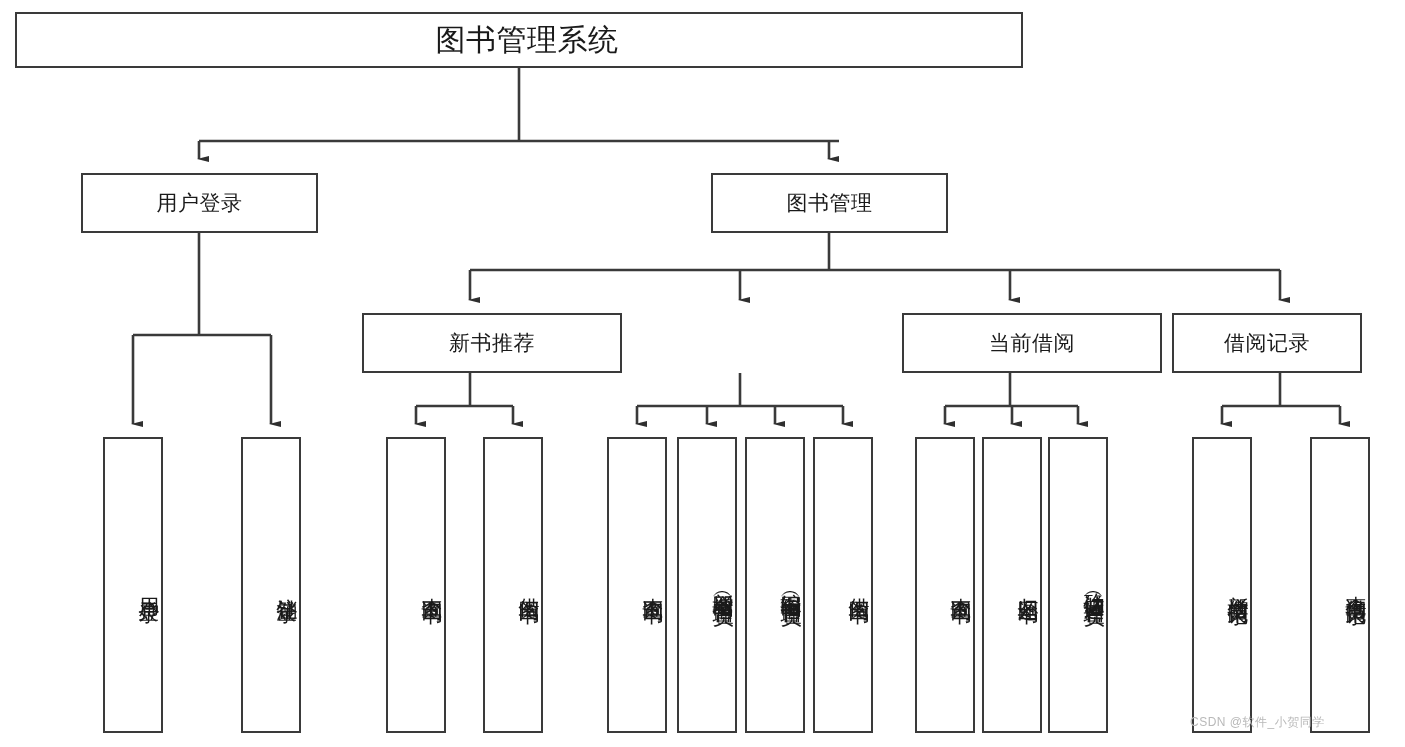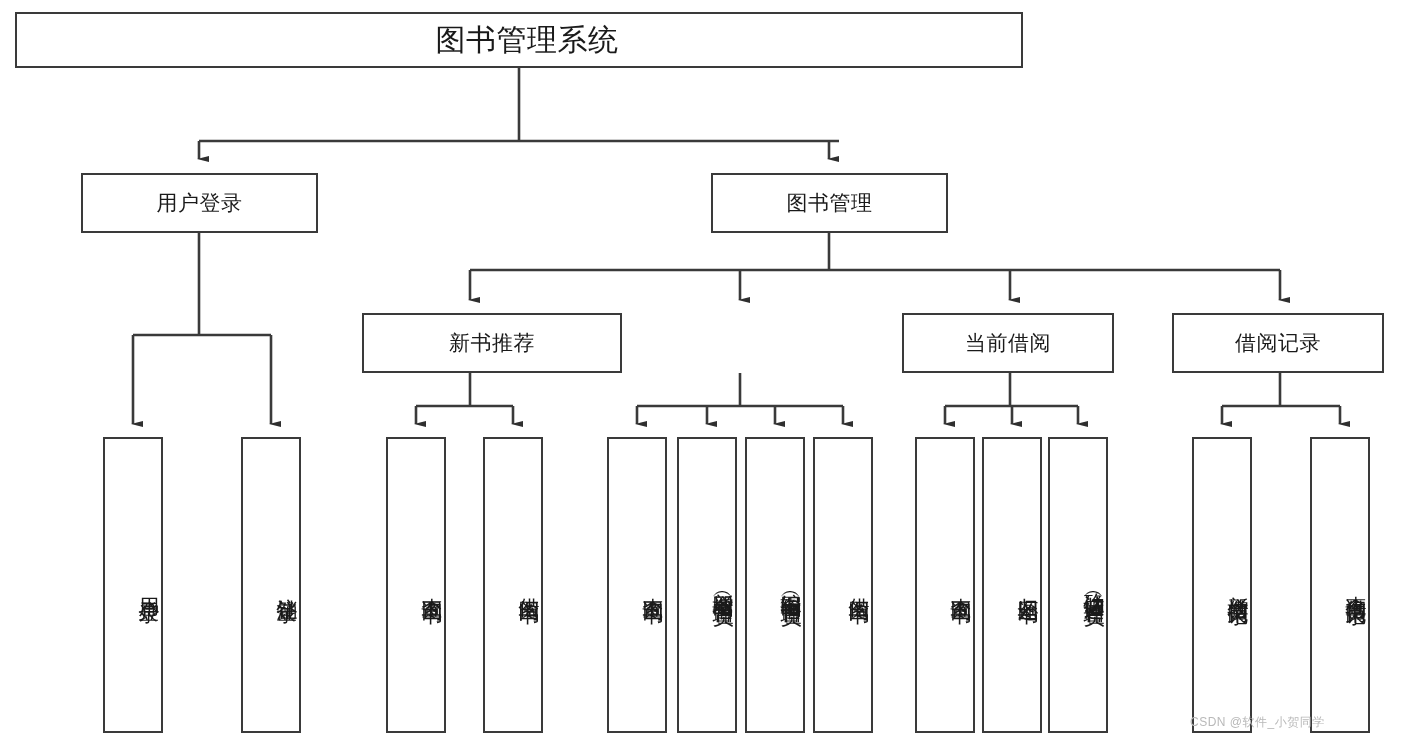--- a/index.html
+++ b/index.html
@@ -121,22 +121,22 @@
       <path d="M1340,406 L1340,424" marker-end="url(#arrow)"></path>
     </g>
   </svg>
 
   <div class="node node-h node-root" style="left:15px; top:12px; width:1008px; height:56px;">图书管理系统</div>
 
   <div class="node node-h" style="left:81px; top:173px; width:237px; height:60px;">用户登录</div>
   <div class="node node-h" style="left:711px; top:173px; width:237px; height:60px;">图书管理</div>
 
   <div class="node node-h" style="left:362px; top:313px; width:260px; height:60px;">新书推荐</div>
-  <div class="node node-h" style="left:902px; top:313px; width:212px; height:60px;">当前借阅</div>
-  <div class="node node-h" style="left:1172px; top:313px; width:212px; height:60px;">借阅记录</div>
+  <div class="node node-h" style="left:902px; top:313px; width:260px; height:60px;">当前借阅</div>
+  <div class="node node-h" style="left:1172px; top:313px; width:190px; height:60px;">借阅记录</div>
 
   <div class="node node-v" style="left:103px; top:437px; width:60px; height:296px;">
     <span class="vlabel">用户登录</span>
   </div>
   <div class="node node-v" style="left:241px; top:437px; width:60px; height:296px;">
     <span class="vlabel">注销登录</span>
   </div>
 
   <div class="node node-v" style="left:386px; top:437px; width:60px; height:296px;">
     <span class="vlabel">查询图书</span>

